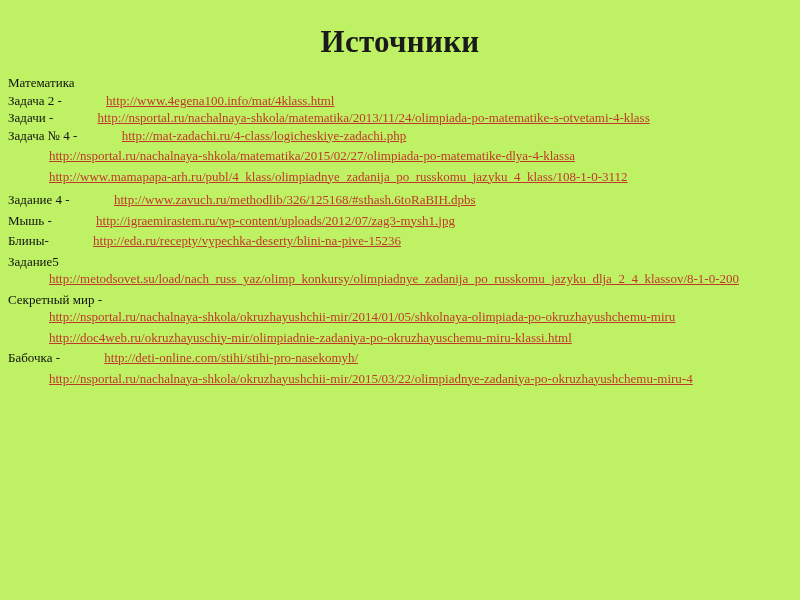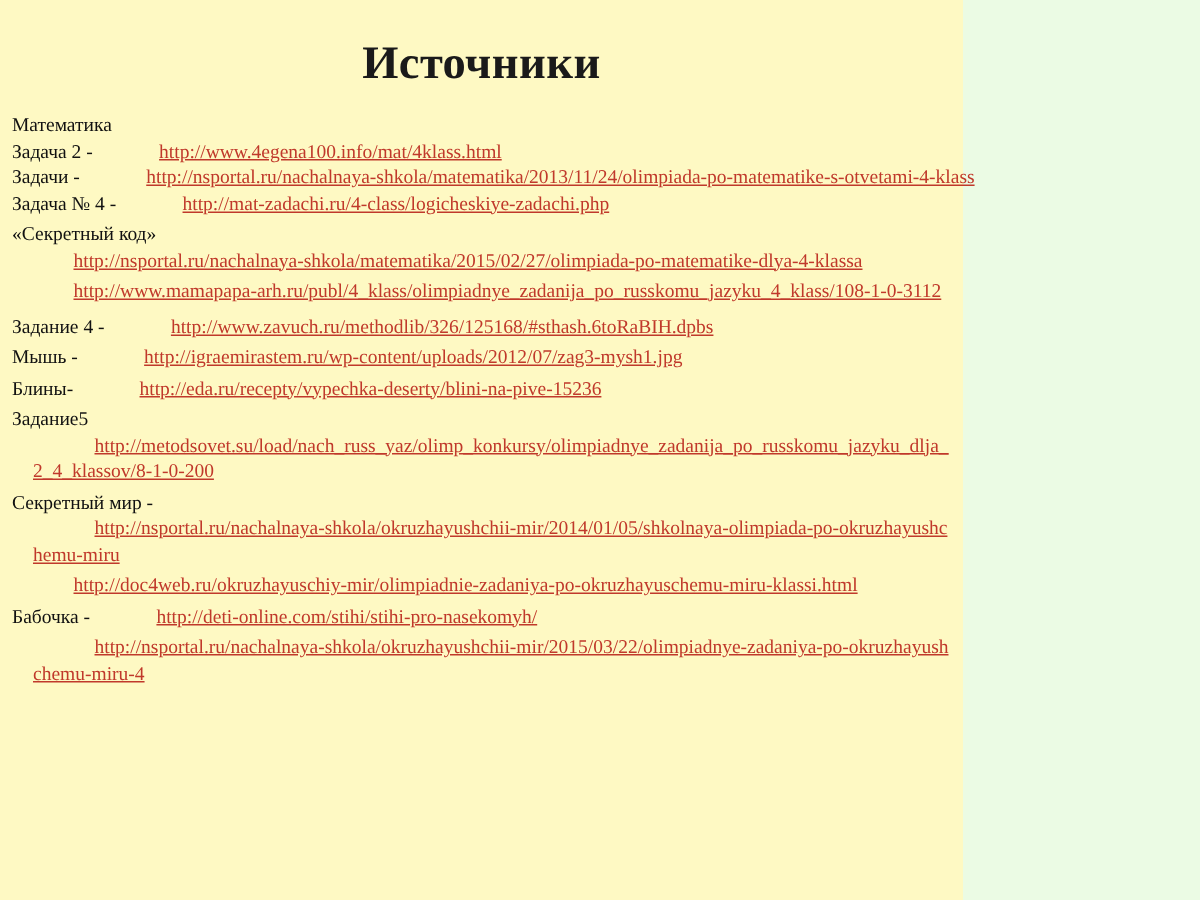--- a/index.html
+++ b/index.html
@@ -8,23 +8,23 @@
   }
   body {
     width: 800px;
     height: 600px;
     background: #ebfbe4;
     font-family: "Liberation Serif", serif;
     overflow: hidden;
   }
   .slide {
     position: relative;
-    width: 642px;
+    width: 800px;
     height: 600px;
-    background: #fef9c3;
+    background: #bef264;
     box-sizing: border-box;
   }
   .title {
     text-align: center;
     font-family: "Liberation Serif", serif;
     font-weight: bold;
     font-size: 31px;
     color: #1a1a1a;
     margin: 0;
     padding-top: 24px;
@@ -35,21 +35,20 @@
   }
   .line {
     font-size: 13px;
     line-height: 17.5px;
     color: #111111;
     white-space: nowrap;
     overflow: visible;
   }
   .line.wrap {
     white-space: normal;
-    margin-left: 14px;
   }
   .lbl {
     color: #111111;
   }
   .lnk {
     color: #c0392b;
     text-decoration: underline;
     word-break: break-all;
     padding-left: 41px;
   }
@@ -75,23 +74,20 @@
     <div class="line">
       <span class="lbl">Задачи - </span><span class="lnk">http://nsportal.ru/nachalnaya-shkola/matematika/2013/11/24/olimpiada-po-matematike-s-otvetami-4-klass</span>
     </div>
 
     <div class="line">
       <span class="lbl">Задача № 4 - </span><span class="lnk">http://mat-zadachi.ru/4-class/logicheskiye-zadachi.php</span>
     </div>
 
     <div class="gap-sm"></div>
 
-    <div class="line">
-      <span class="lbl">«Секретный код»</span>
-    </div>
 
     <div class="line">
       <span class="lnk">http://nsportal.ru/nachalnaya-shkola/matematika/2015/02/27/olimpiada-po-matematike-dlya-4-klassa</span>
     </div>
 
     <div class="gap-sm"></div>
 
 
     <div class="line">
       <span class="lnk">http://www.mamapapa-arh.ru/publ/4_klass/olimpiadnye_zadanija_po_russkomu_jazyku_4_klass/108-1-0-3112</span>

